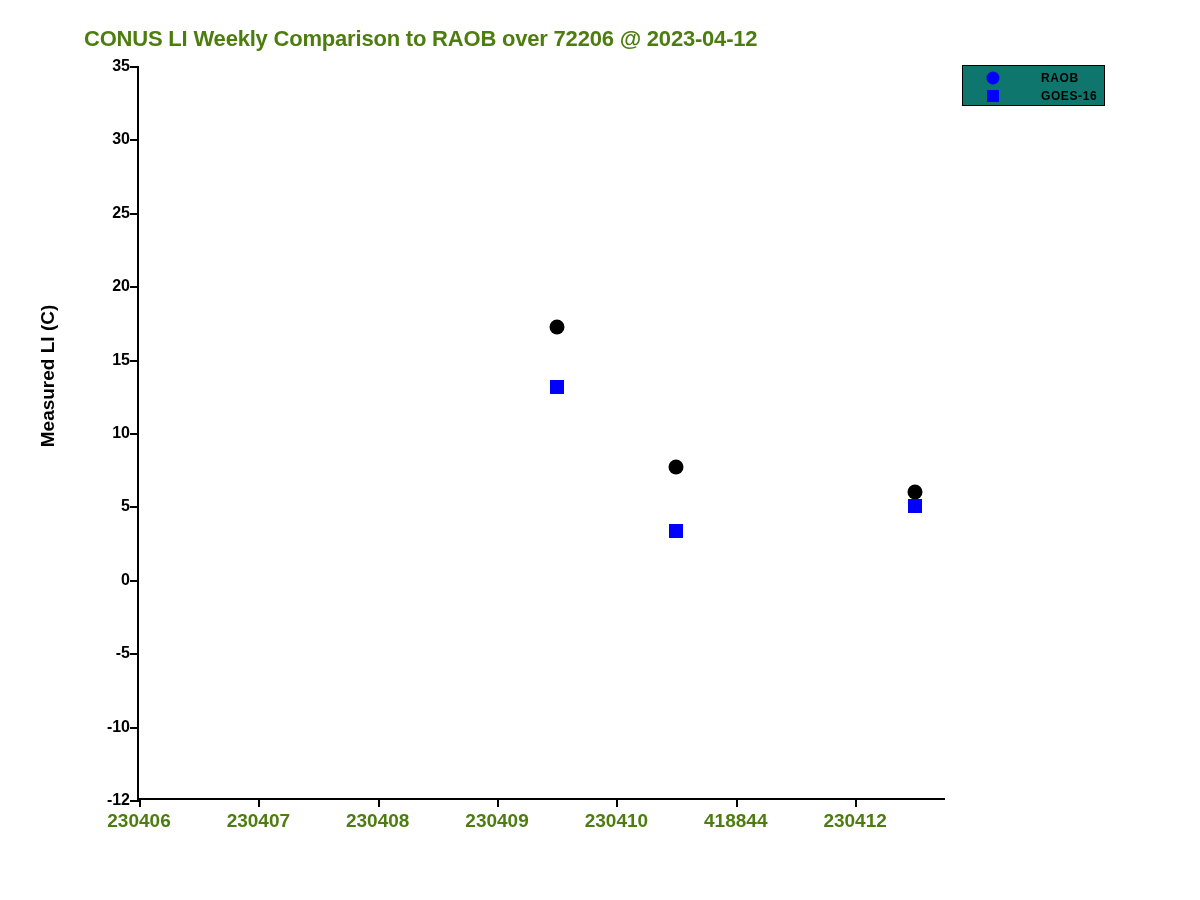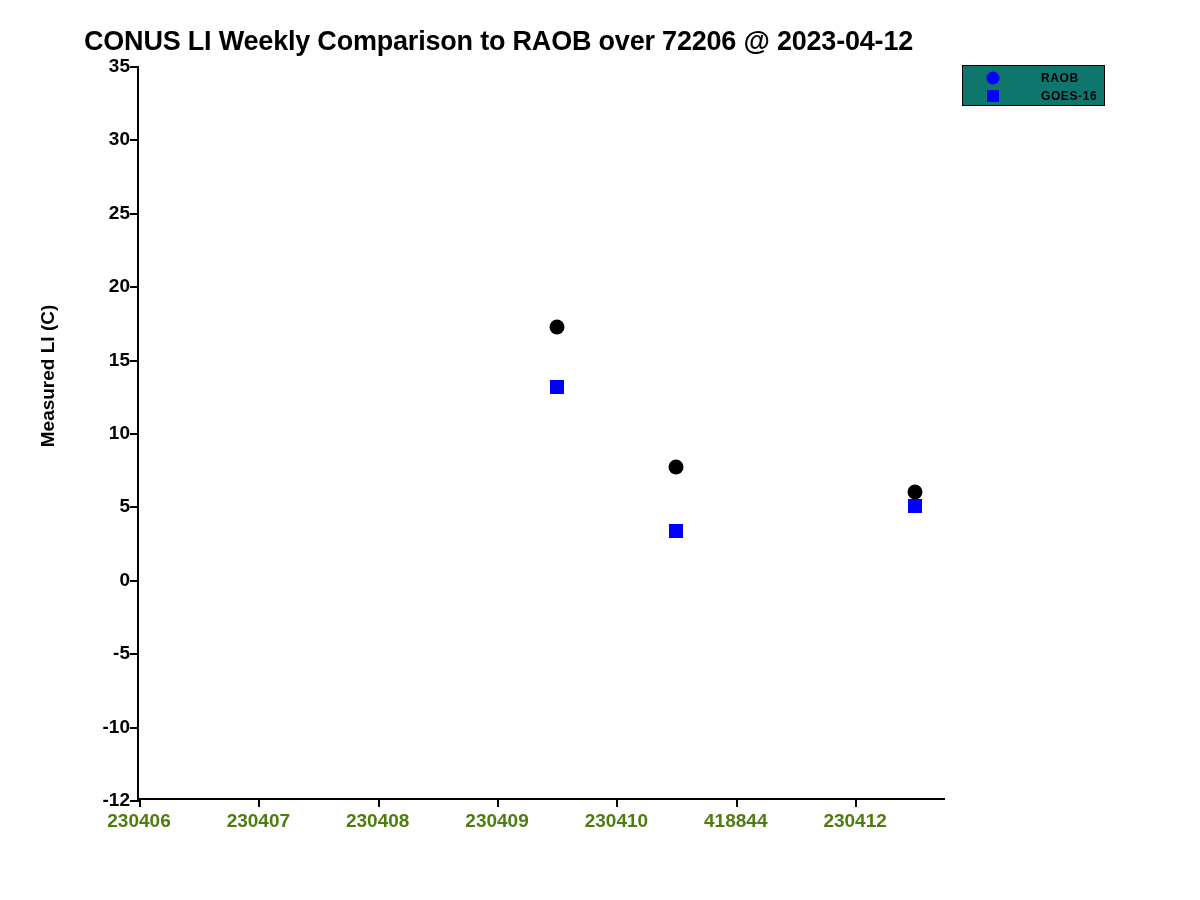--- a/index.html
+++ b/index.html
@@ -22,23 +22,23 @@
     height: 900px;
     background: #ffffff;
   }
 
   
   #chart-title {
     position: absolute;
     left: 84px;
     top: 26px;
     width: 1000px;
-    font-size: 27px;
-    font-weight: bold;
-    color: #000000;
+    font-size: 22px;
+    font-weight: bold;
+    color: #4d7c0f;
     white-space: nowrap;
     letter-spacing: -0.2px;
     font-family: "Liberation Sans", sans-serif;
   }
 
   
   #plot-area {
     position: absolute;
     left: 137px;
     top: 66px;
@@ -56,21 +56,21 @@
     width: 9px;
     height: 0;
     border-top: 2px solid #000000;
   }
   .y-tick-label {
     position: absolute;
     right: 100%;
     margin-right: 9px;
     transform: translateY(-50%);
     top: 0;
-    font-size: 19px;
+    font-size: 16px;
     font-weight: bold;
     color: #000000;
     white-space: nowrap;
     font-family: "Liberation Sans", sans-serif;
   }
   .y-tick-wrap {
     position: absolute;
     left: 0;
     width: 0;
     height: 0;

